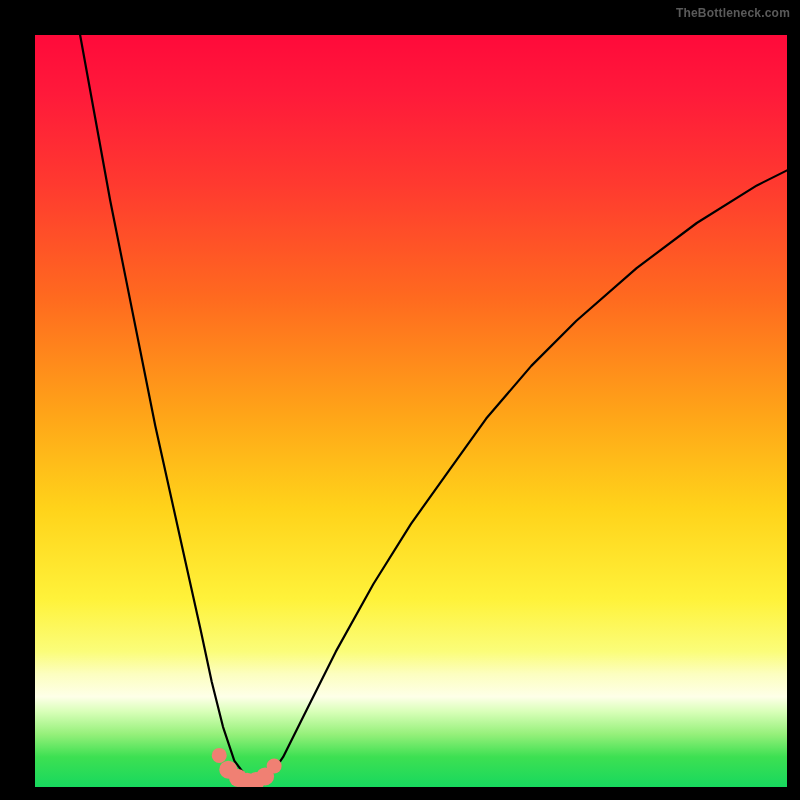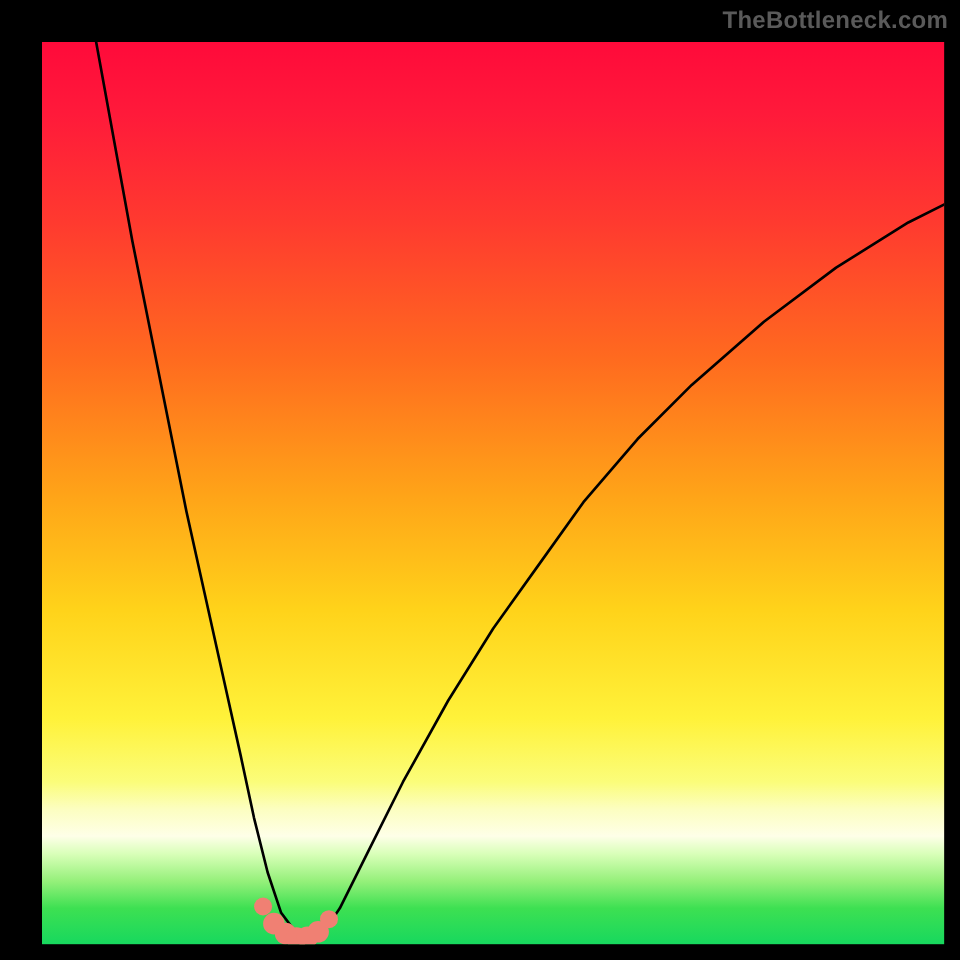--- a/index.html
+++ b/index.html
@@ -56,21 +56,21 @@
     position: absolute;
     left: 0;
     top: 0;
     width: 752px;
     height: 752px;
   }
   .watermark {
     position: absolute;
     top: 6px;
     right: 10px;
-    font-size: 20px;
+    font-size: 12px;
     font-weight: 600;
     color: #5a5a5a;
     letter-spacing: 0.2px;
     user-select: none;
   }
 </style>
 </head>
 <body>
 
 <div class="frame">

